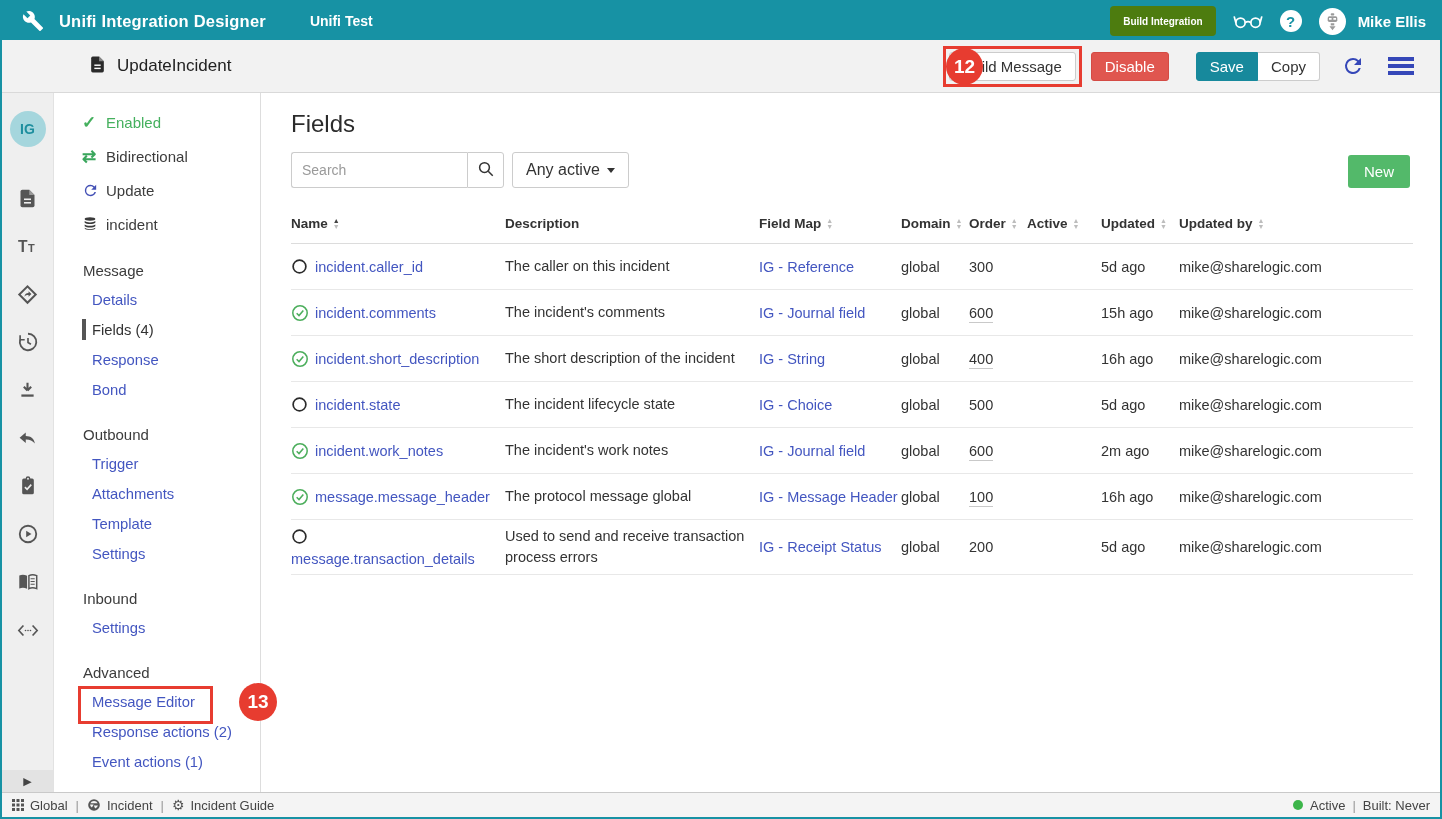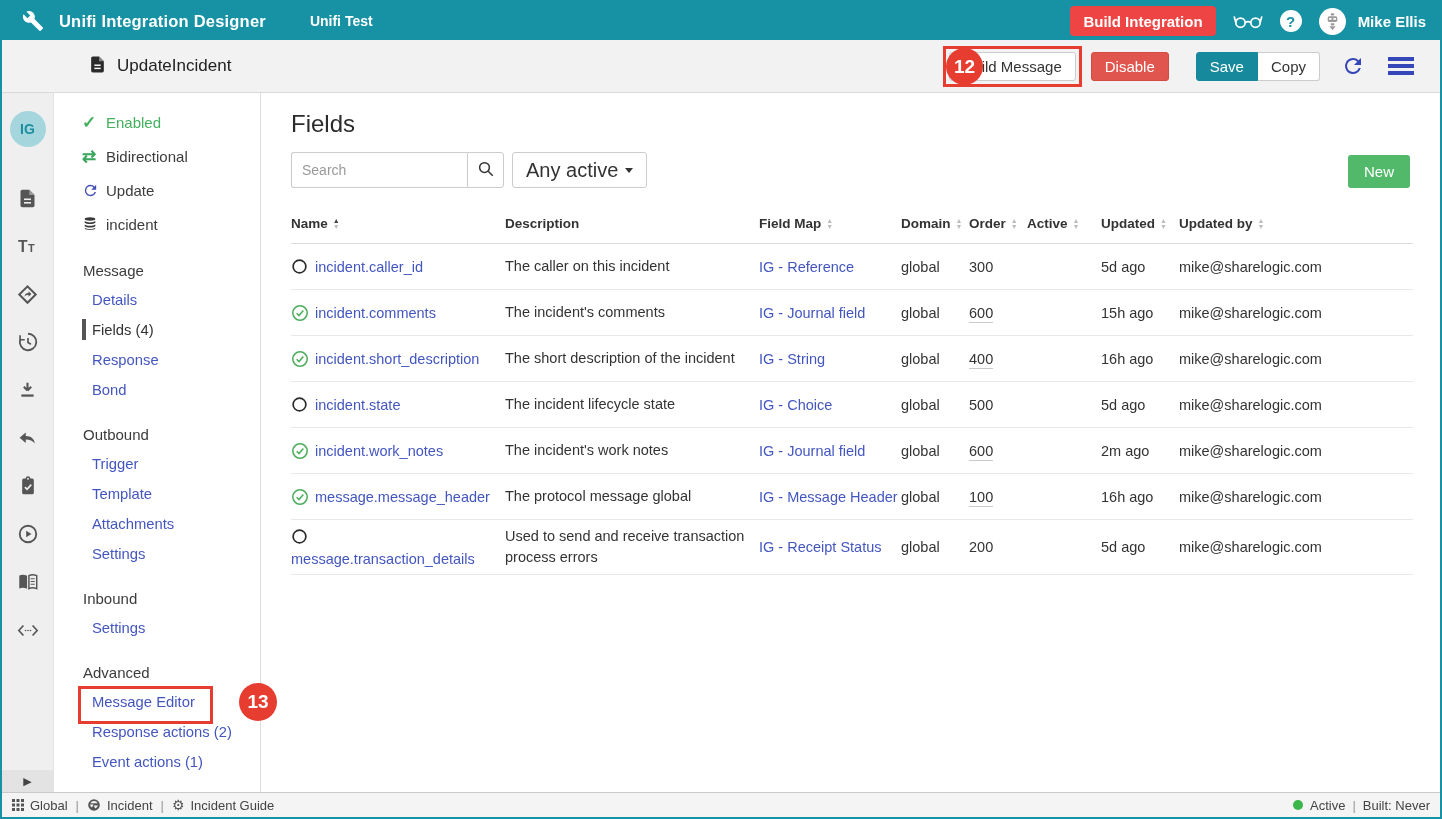--- a/index.html
+++ b/index.html
@@ -6,21 +6,21 @@
   html,body { width:1442px; height:819px; }
   body { font-family:"Liberation Sans", sans-serif; background:#fff; overflow:hidden; }
   .frame { width:1442px; height:819px; border:2px solid #1792a4; display:flex; flex-direction:column; background:#fff; }
 
   
   .topbar { height:38px; background:#1792a4; display:flex; align-items:center; flex-shrink:0; padding:0 14px 0 20px; }
   .topbar .wrench { width:22px; height:22px; display:flex; }
   .topbar-title { color:#fff; font-size:16.5px; font-weight:bold; margin-left:15px; letter-spacing:.2px; }
   .topbar-sub { color:#fff; font-size:14px; font-weight:bold; margin-left:44px; }
   .topbar-right { margin-left:auto; display:flex; align-items:center; gap:17px; }
-  .btn-build-integration { background:#ef4444; color:#fff; border:none; border-radius:4px; height:30px; padding:0 13px; font-size:15px; font-family:inherit; font-weight:bold; cursor:pointer; }
+  .btn-build-integration { background:#4d7c0f; color:#fff; border:none; border-radius:4px; height:30px; padding:0 13px; font-size:10px; font-family:inherit; font-weight:bold; cursor:pointer; }
   .glasses { display:flex; }
   .help-circle { width:22px; height:22px; border-radius:50%; background:#fff; color:#1792a4; font-weight:bold; font-size:15px; display:flex; align-items:center; justify-content:center; cursor:pointer; }
   .avatar-circle { width:27px; height:27px; border-radius:50%; background:#fff; display:flex; align-items:center; justify-content:center; overflow:hidden; }
   .user-name { color:#fff; font-size:15px; font-weight:bold; margin-left:-5px; }
 
   
   .headerbar { height:53px; background:#f2f2f2; border-bottom:1px solid #d9d9d9; display:flex; align-items:center; flex-shrink:0; position:relative; padding-left:86px; }
   .doc-title { display:flex; align-items:center; gap:10px; }
   .headerbar-title { font-size:17px; color:#222; }
   .headerbar-right { position:absolute; right:26px; top:0; height:100%; display:flex; align-items:center; gap:9px; }
@@ -62,21 +62,21 @@
   .nav-item.annotated::after { content:""; position:absolute; left:24px; top:-1px; width:129px; height:32px; border:3px solid #e73c30; pointer-events:none; }
   .nav-badge { position:absolute; left:185px; top:-4px; width:38px; height:38px; border-radius:50%; background:#e73c30; color:#fff; font-size:19px; font-weight:bold; display:flex; align-items:center; justify-content:center; z-index:6; }
 
   
   .main { flex:1; padding:0 30px; overflow:hidden; position:relative; }
   .page-title { font-size:24px; color:#2b2b2b; margin-top:17px; }
   .controls { margin-top:14px; display:flex; align-items:flex-end; }
   .search-input { width:176px; height:36px; border:1px solid #ccc; border-right:none; border-radius:3px 0 0 3px; padding:0 10px; font-size:14px; font-family:inherit; color:#333; outline:none; }
   .search-input::placeholder { color:#9a9a9a; }
   .search-btn { width:37px; height:36px; border:1px solid #ccc; background:#fff; border-radius:0 3px 3px 0; display:flex; align-items:center; justify-content:center; cursor:pointer; }
-  .filter-btn { margin-left:8px; height:36px; border:1px solid #ccc; background:#fff; border-radius:3px; padding:0 13px; font-size:20px; color:#333; display:flex; align-items:center; gap:7px; cursor:pointer; font-family:inherit; }
+  .filter-btn { margin-left:8px; height:36px; border:1px solid #ccc; background:#fff; border-radius:3px; padding:0 13px; font-size:16px; color:#333; display:flex; align-items:center; gap:7px; cursor:pointer; font-family:inherit; }
   .caret { width:0; height:0; border-left:4.5px solid transparent; border-right:4.5px solid transparent; border-top:5px solid #333; }
   .btn-new { margin-left:auto; background:#53b96a; color:#fff; border:none; border-radius:3px; height:33px; padding:0 16px; font-size:15px; font-family:inherit; cursor:pointer; }
 
   
   .table { margin-top:16px; width:1122px; }
   .thead, .trow { display:grid; grid-template-columns:214px 254px 142px 68px 58px 74px 78px 1fr; align-items:center; }
   .thead { height:40px; border-bottom:1px solid #dcdcdc; }
   .th { font-size:13.5px; font-weight:bold; color:#333; display:flex; align-items:center; cursor:pointer; }
   .sort { display:inline-flex; flex-direction:column; margin-left:5px; }
   .sort span { font-size:7px; line-height:6px; color:#bdbdbd; }
@@ -303,24 +303,24 @@
   </div>
             </div>
   </div>
           <div class="nav-section">
     <div class="nav-section-title">Outbound</div>
     <div class="nav-section-items">
               <div class="nav-item">
     <span class="nav-item-label">Trigger</span>
   </div>
               <div class="nav-item">
+    <span class="nav-item-label">Attachments</span>
+  </div>
+              <div class="nav-item">
     <span class="nav-item-label">Template</span>
-  </div>
-              <div class="nav-item">
-    <span class="nav-item-label">Attachments</span>
   </div>
               <div class="nav-item">
     <span class="nav-item-label">Settings</span>
   </div>
             </div>
   </div>
           <div class="nav-section">
     <div class="nav-section-title">Inbound</div>
     <div class="nav-section-items">
               <div class="nav-item">

